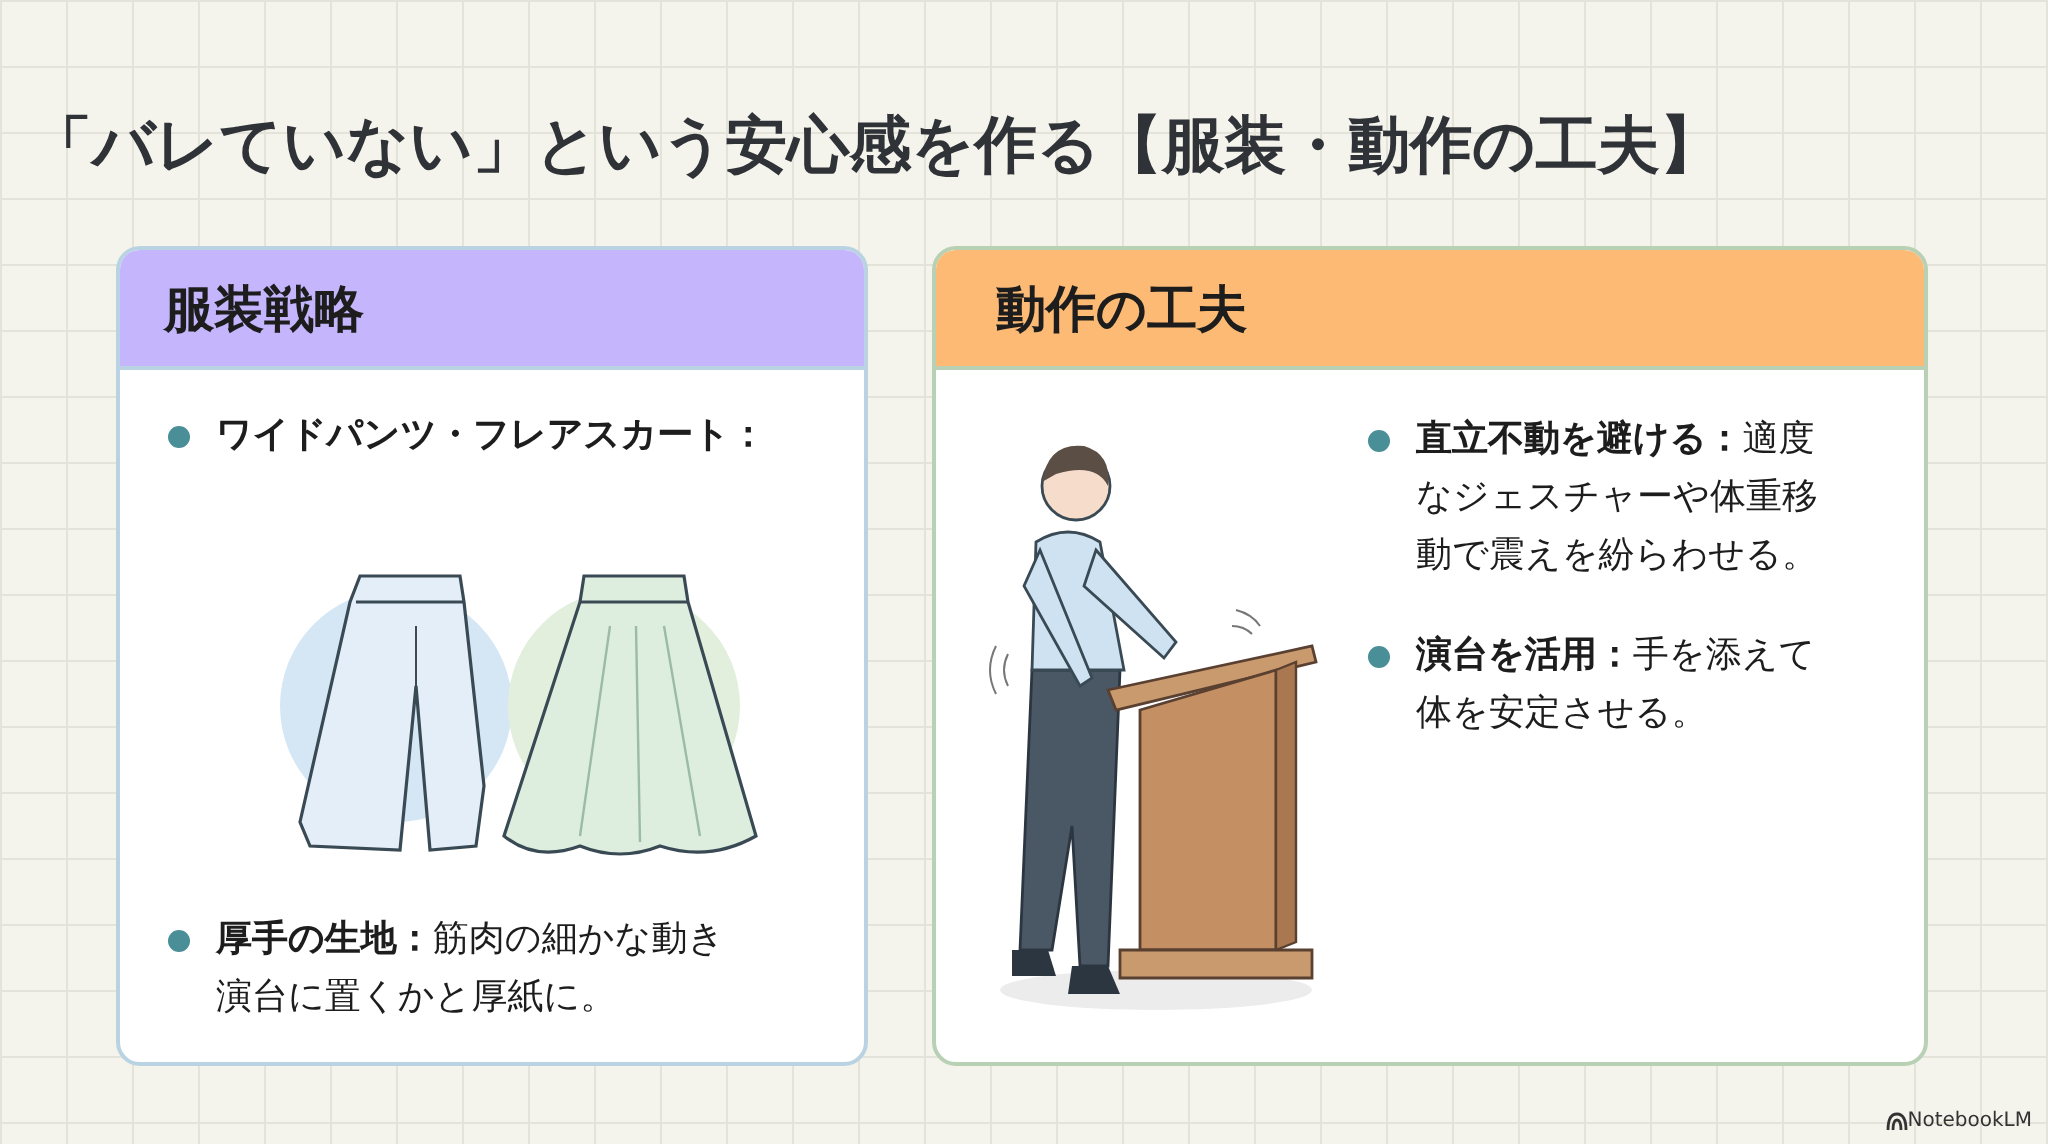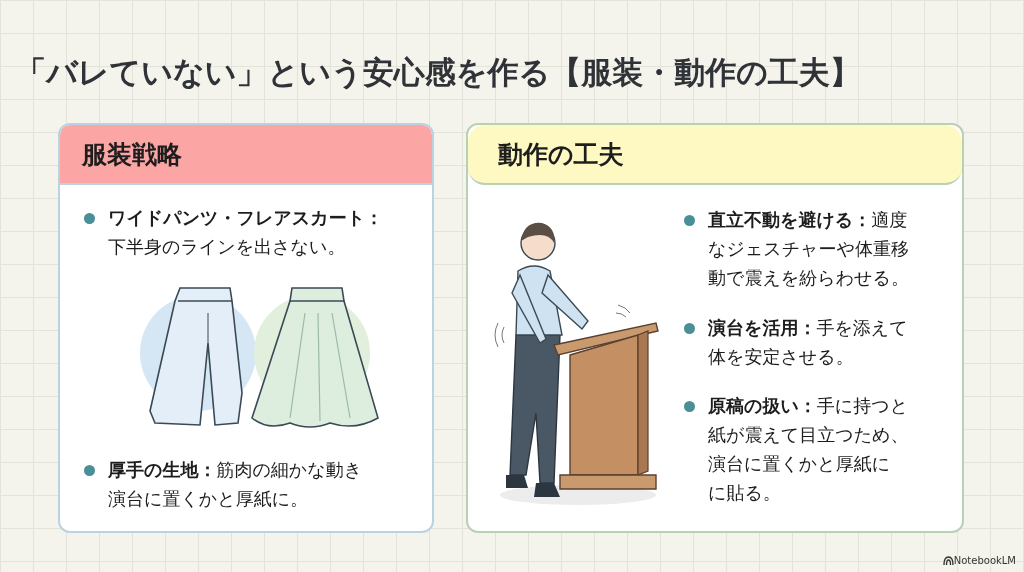--- a/index.html
+++ b/index.html
@@ -10,40 +10,39 @@
       linear-gradient(#e4e3da 1px, transparent 1px),
       linear-gradient(90deg,#e4e3da 1px, transparent 1px);
     background-size:33px 33px;}
   .title{position:absolute;left:0;width:876px;top:52px;text-align:center;
     font-size:31px;font-weight:bold;color:#2f3337;letter-spacing:0px;}
   .card{position:absolute;top:123px;height:410px;background:#fff;border-radius:12px;overflow:hidden;box-sizing:border-box;}
   .card.left{left:58px;width:376px;border:2px solid #b9d3e2;}
   .card.right{left:466px;width:498px;border:2px solid #b8d0b4;}
   .card-head{height:60px;box-sizing:border-box;padding-left:22px;display:flex;align-items:center;
     font-size:25px;font-weight:bold;color:#1d1d1d;border-bottom:2px solid;}
-  .left .card-head{background:#fca5a5;border-color:#b9d3e2;}
-  .right .card-head{background:#fef9c3;border-color:#b8d0b4;padding-left:30px;border-radius:17px;}
+  .left .card-head{background:#c4b5fd;border-color:#b9d3e2;}
+  .right .card-head{background:#fdba74;border-color:#b8d0b4;padding-left:30px;}
   .bullet{position:absolute;font-size:18px;line-height:29px;color:#1d1d1d;}
   .bullet .dot{position:absolute;left:-24px;top:10px;width:11px;height:11px;border-radius:50%;background:#4a8e97;}
   .bullet b{font-weight:bold;text-align:center;}
   .illus{position:absolute;}
   .logo{position:absolute;right:8px;bottom:6px;font-size:10px;color:#333;display:flex;align-items:center;gap:0;}
 </style>
 </head>
 <body>
 
 <div class="title">「バレていない」という安心感を作る【服装・動作の工夫】</div>
 
 <div class="card left">
   <div class="card-head">服装戦略</div>
 
   <div class="bullet" style="left:48px;top:78px;">
     <span class="dot"></span>
     <b>ワイドパンツ・フレアスカート：</b><br>
-    <span>下半身のラインを出さない。</span>
   </div>
 
   <svg class="illus" style="left:60px;top:148px;" width="270" height="170" viewBox="0 0 270 170">
     <circle cx="78" cy="80" r="58" fill="#d5e7f5"></circle>
     <circle cx="192" cy="80" r="58" fill="#e2efdc"></circle>
 
     <path d="M60 15 L110 15 L112 28 L122 120 L118 150 L95 152 L88 70 L80 152 L35 150 L30 138 L55 28 Z" fill="#e3eef8" stroke="#3a4a55" stroke-width="1.6"></path>
     <path d="M58 28 L112 28" stroke="#3a4a55" stroke-width="1.4"></path>
     <path d="M88 70 L88 40" stroke="#3a4a55" stroke-width="1"></path>
 
@@ -91,27 +90,20 @@
     <span>体を安定させる。</span>
   </div>
 
   <div class="bullet" style="left:240px;top:80px;">
     <span class="dot"></span>
     <b>直立不動を避ける：</b><span>適度</span><br>
     <span>なジェスチャーや体重移</span><br>
     <span>動で震えを紛らわせる。</span>
   </div>
 
-  <div class="bullet" style="left:240px;top:266px;">
-    <span class="dot"></span>
-    <b>原稿の扱い：</b><span>手に持つと</span><br>
-    <span>紙が震えて目立つため、</span><br>
-    <span>演台に置くかと厚紙に</span><br>
-    <span>に貼る。</span>
-  </div>
 </div>
 
 <div class="logo">
   <svg width="11" height="9" viewBox="0 0 11 9">
     <path d="M1 9 Q1 1 5.5 1 Q10 1 10 9 M3.5 9 Q3.5 4 5.5 4 Q7.5 4 7.5 9" stroke="#333" stroke-width="1.4" fill="none"></path>
   </svg>
   <span>NotebookLM</span>
 </div>
 
 </body></html>

